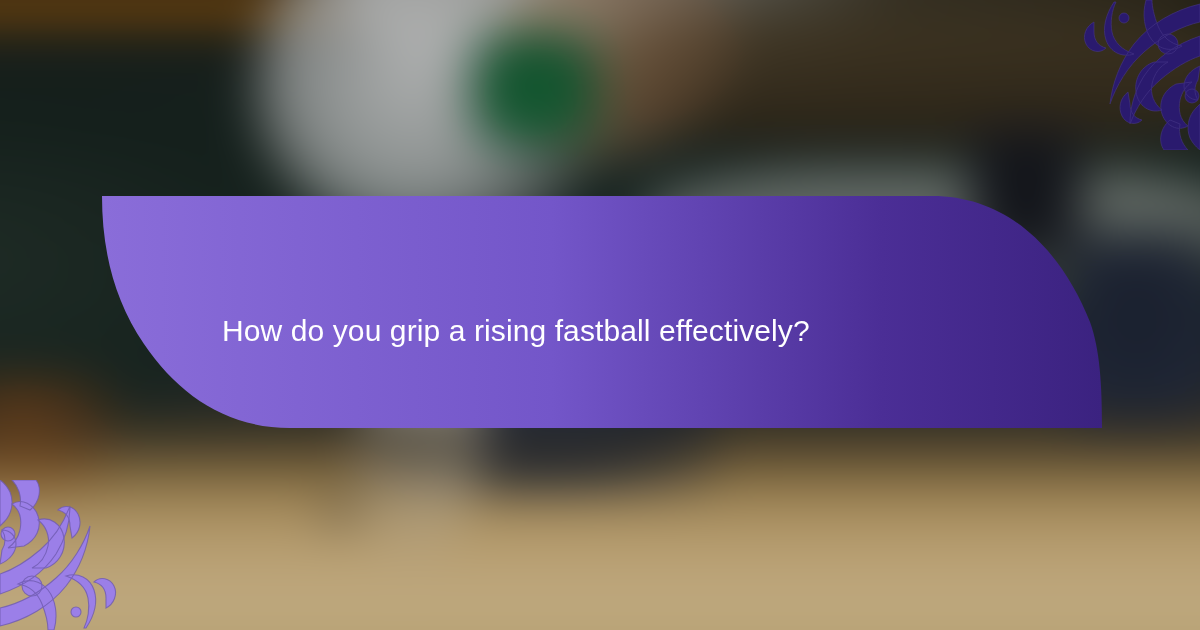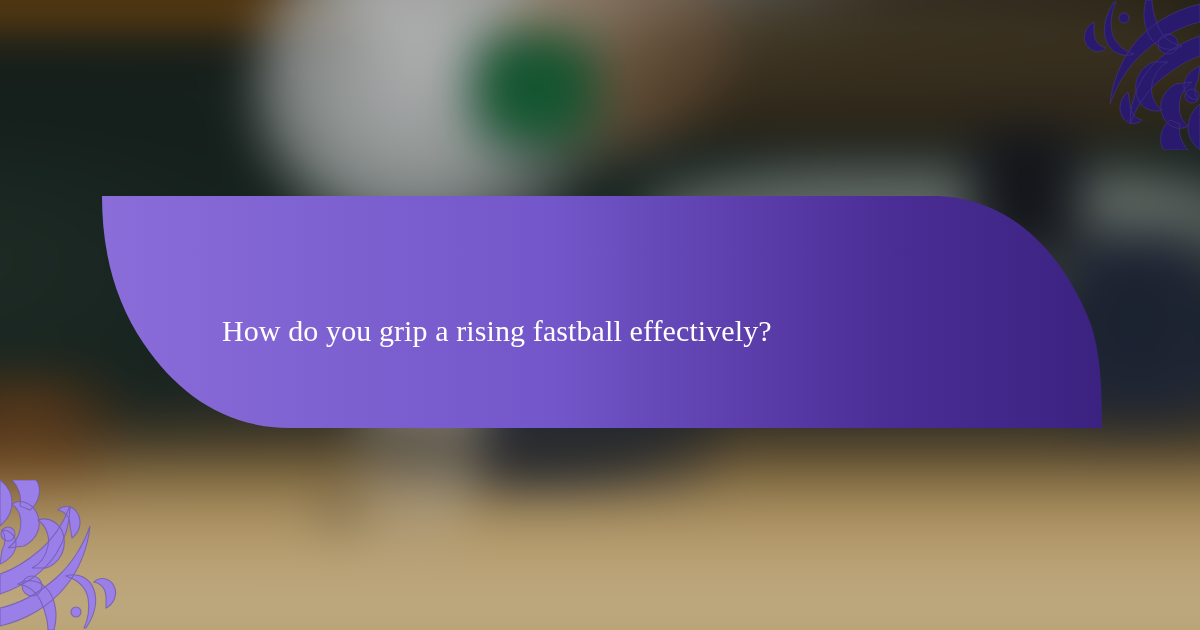--- a/index.html
+++ b/index.html
@@ -5,21 +5,21 @@
   html, body {
     margin: 0;
     padding: 0;
     background: #000;
   }
   .card {
     position: relative;
     width: 1200px;
     height: 630px;
     overflow: hidden;
-    font-family: Liberation Serif, serif;
+    font-family: Liberation Sans, sans-serif;
   }
 
   
   .bg {
     position: absolute;
     inset: -60px;
     filter: blur(22px) saturate(1.05);
     transform: scale(1.08);
   }
   .bg-layer { position: absolute; inset: 0; }

